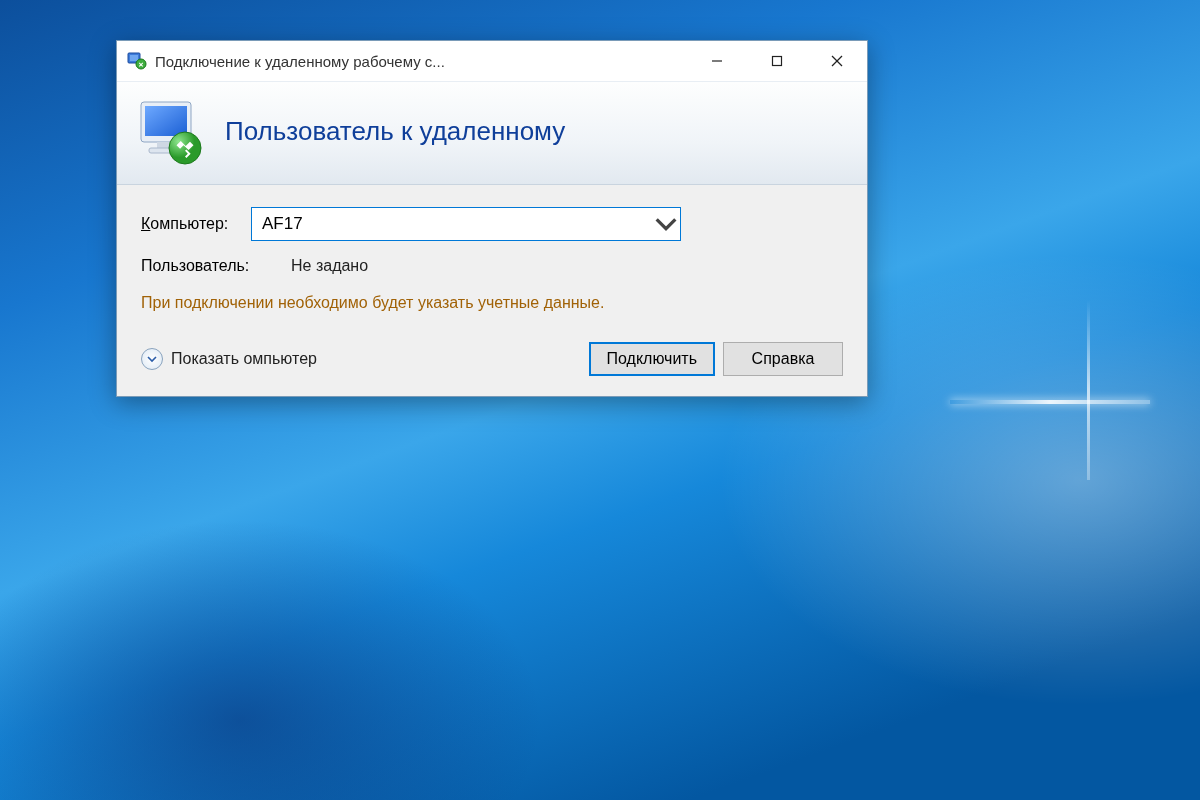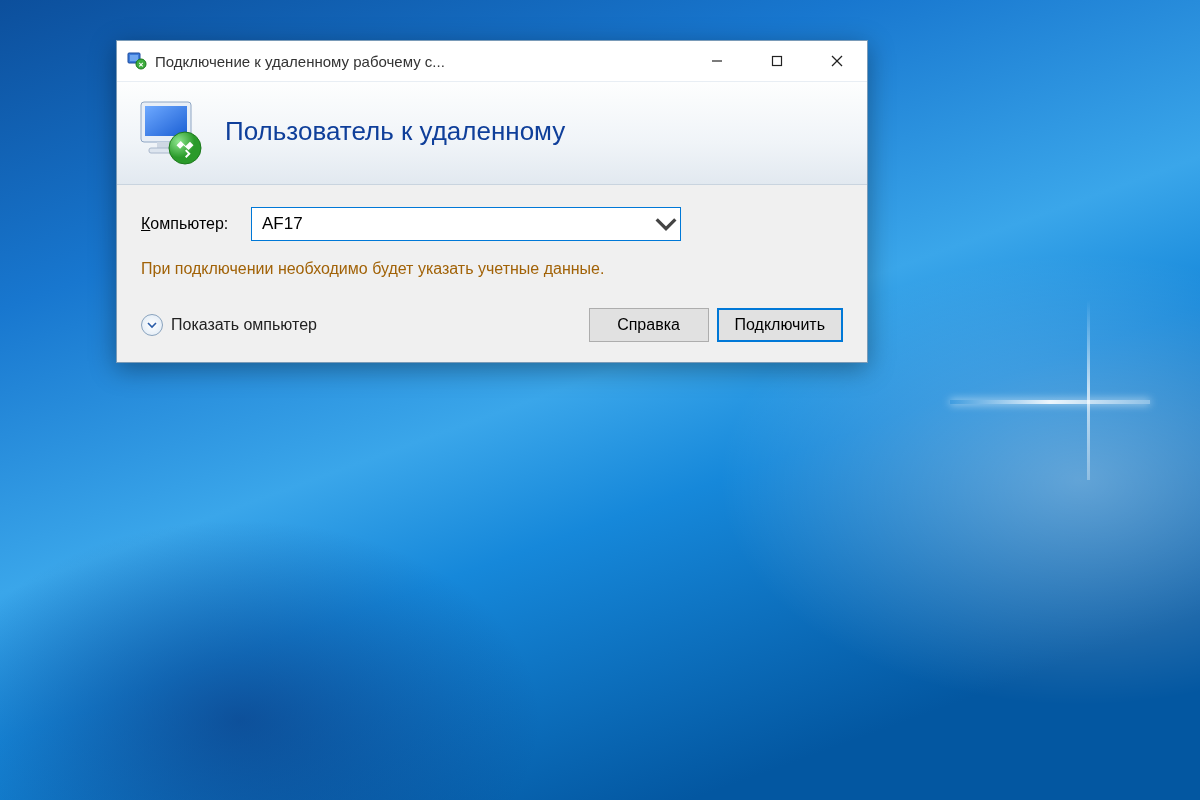--- a/index.html
+++ b/index.html
@@ -277,29 +277,33 @@
       <div class="combo">
         <input type="text" value="AF17" style="">
         <div class="combo-arrow">
           <svg viewBox="0 0 12 12">
               <path d="M2 4 L6 8 L10 4" fill="none" stroke="#444" stroke-width="1.4"></path>
             </svg>
         </div>
       </div>
     </div>
 
+    <div class="row user-row">
+      <span class="label">Пользователь:</span>
+      <span class="static-val">Не задано</span>
+    </div>
 
     <div class="hint">При подключении необходимо будет указать учетные данные.</div>
 
     <div class="footer-row">
       <div class="expand-icon">
         <svg viewBox="0 0 10 10">
             <path d="M1 3 L5 7 L9 3" fill="none" stroke="#2a5ca8" stroke-width="1.6"></path>
           </svg>
       </div>
       <span class="link-text">Показать омпьютер</span>
       <div class="spacer"></div>
+      <button class="btn primary"><span class="ul">П</span><span>одключить</span></button>
       <button class="btn"><span class="ul">С</span><span>правка</span></button>
-      <button class="btn primary"><span class="ul">П</span><span>одключить</span></button>
     </div>
 
   </div>
 </div>
 
 </body></html>

